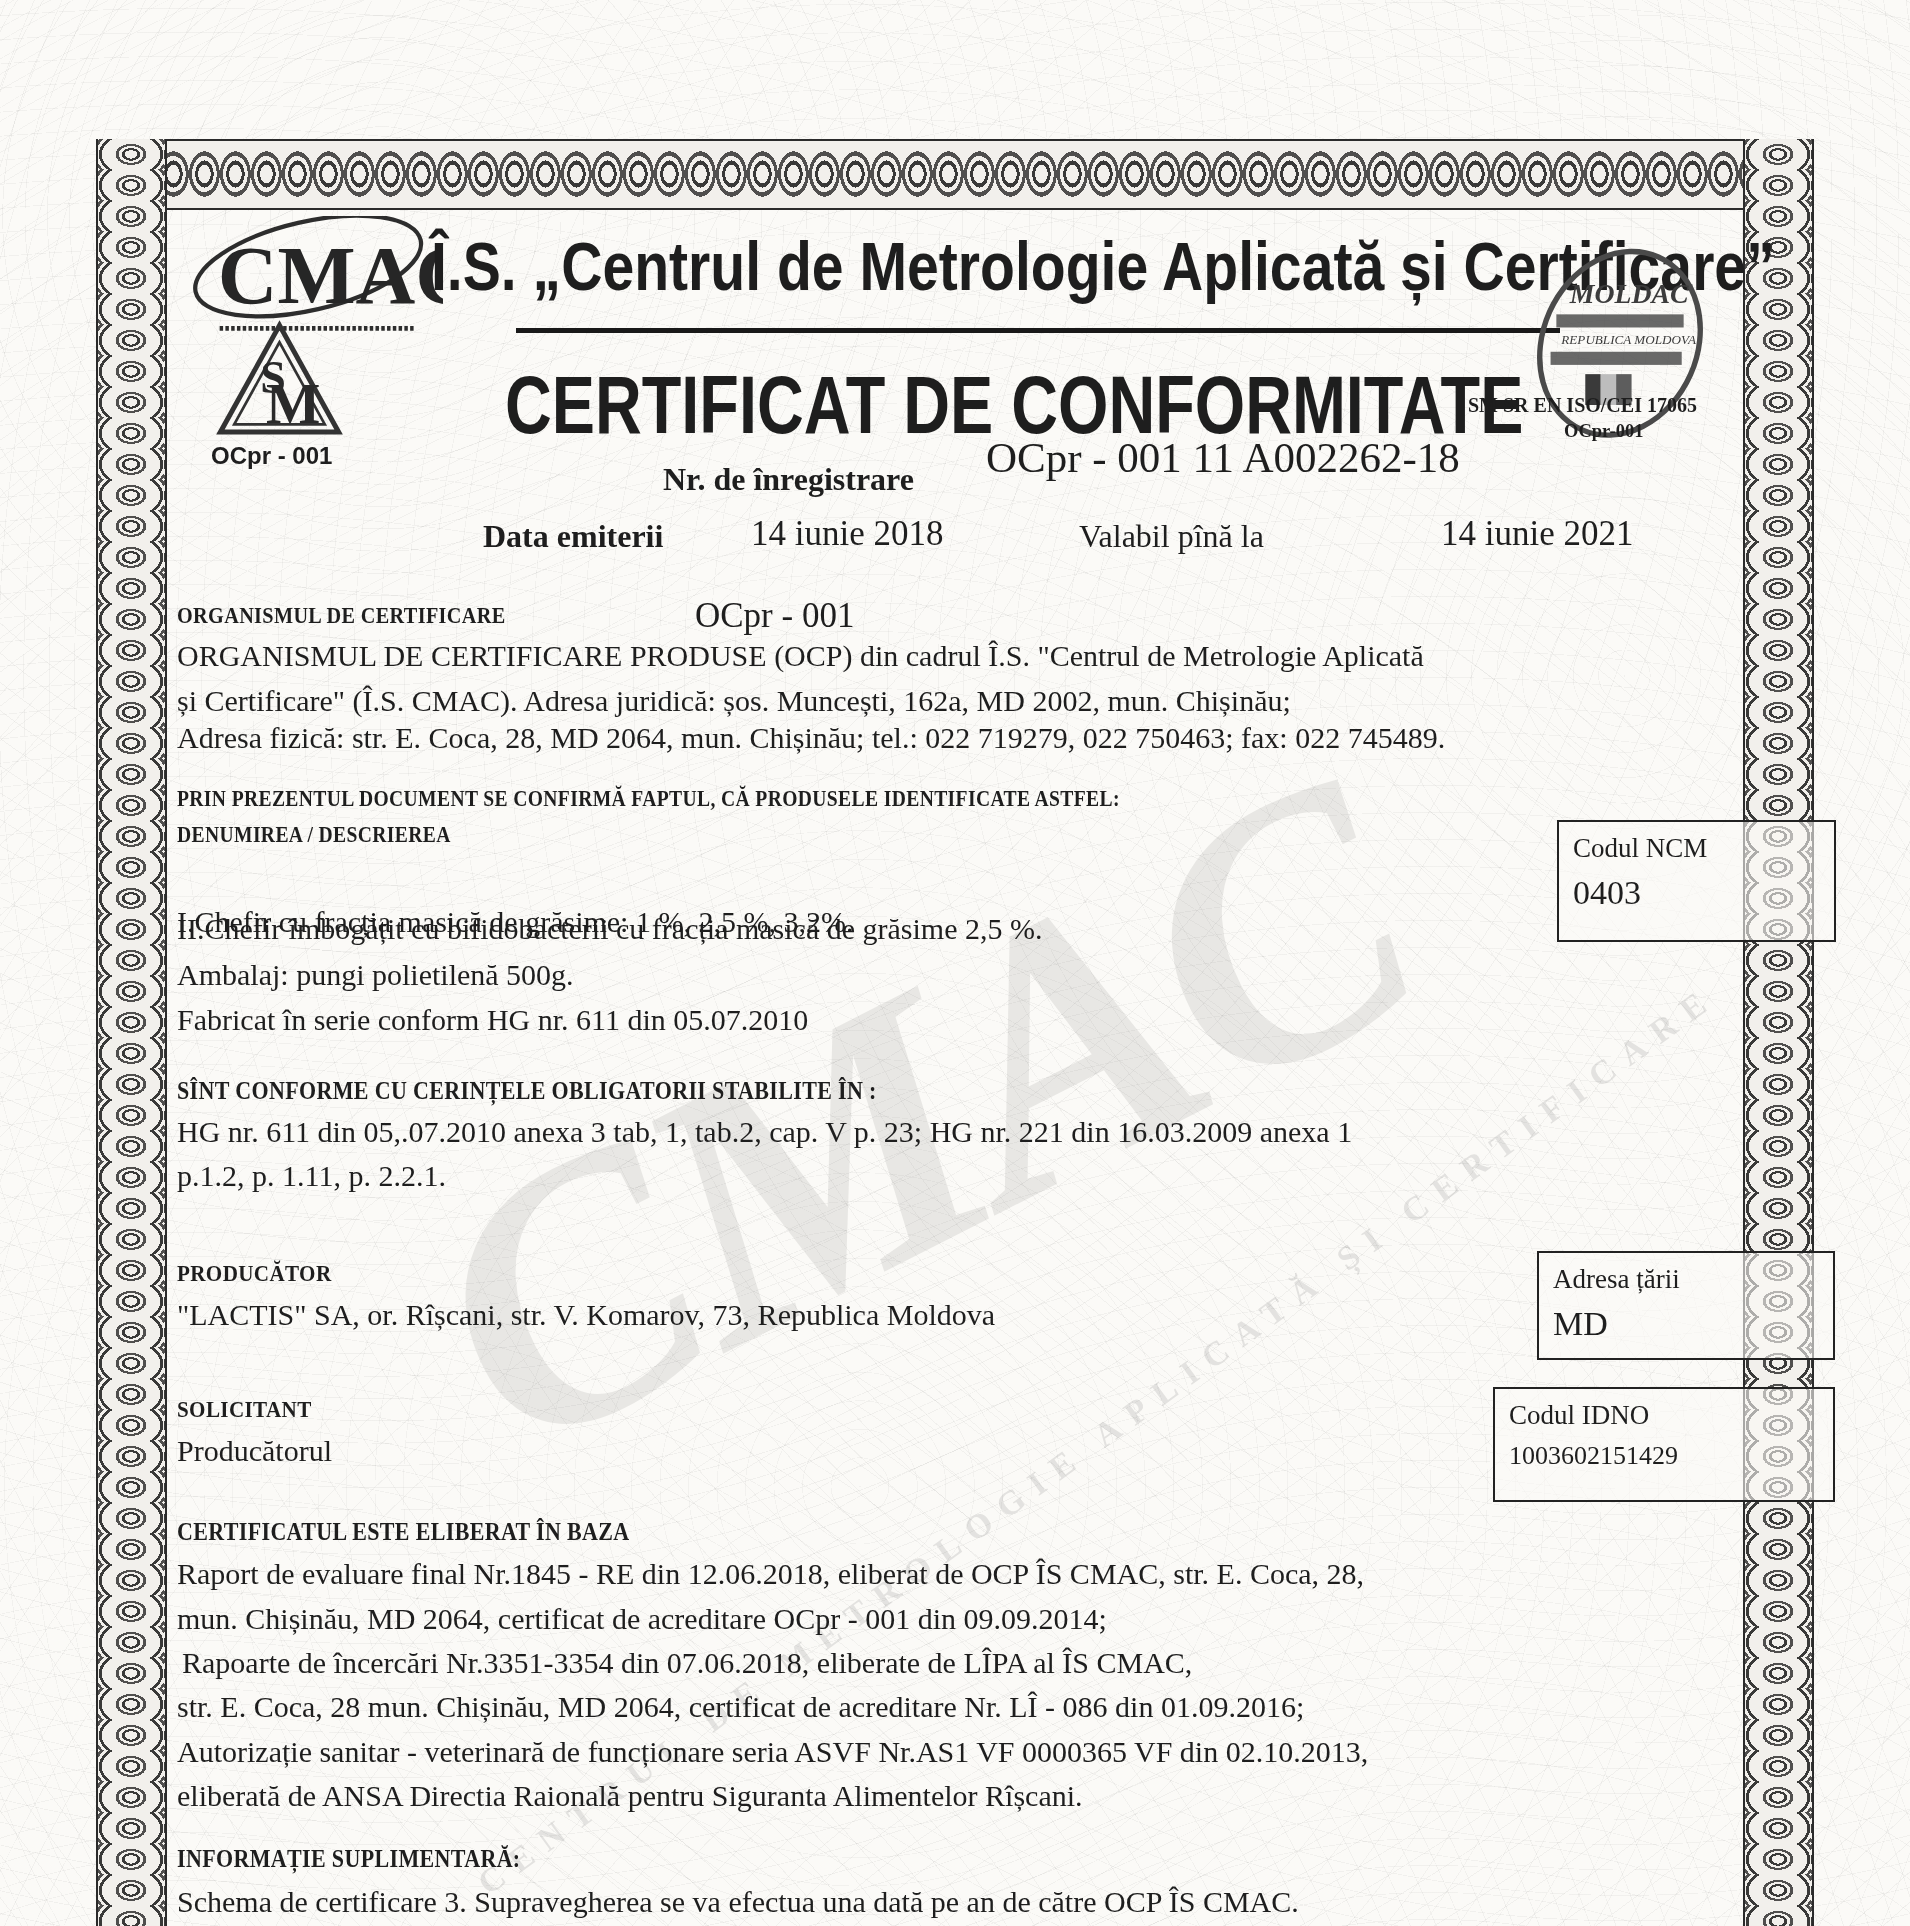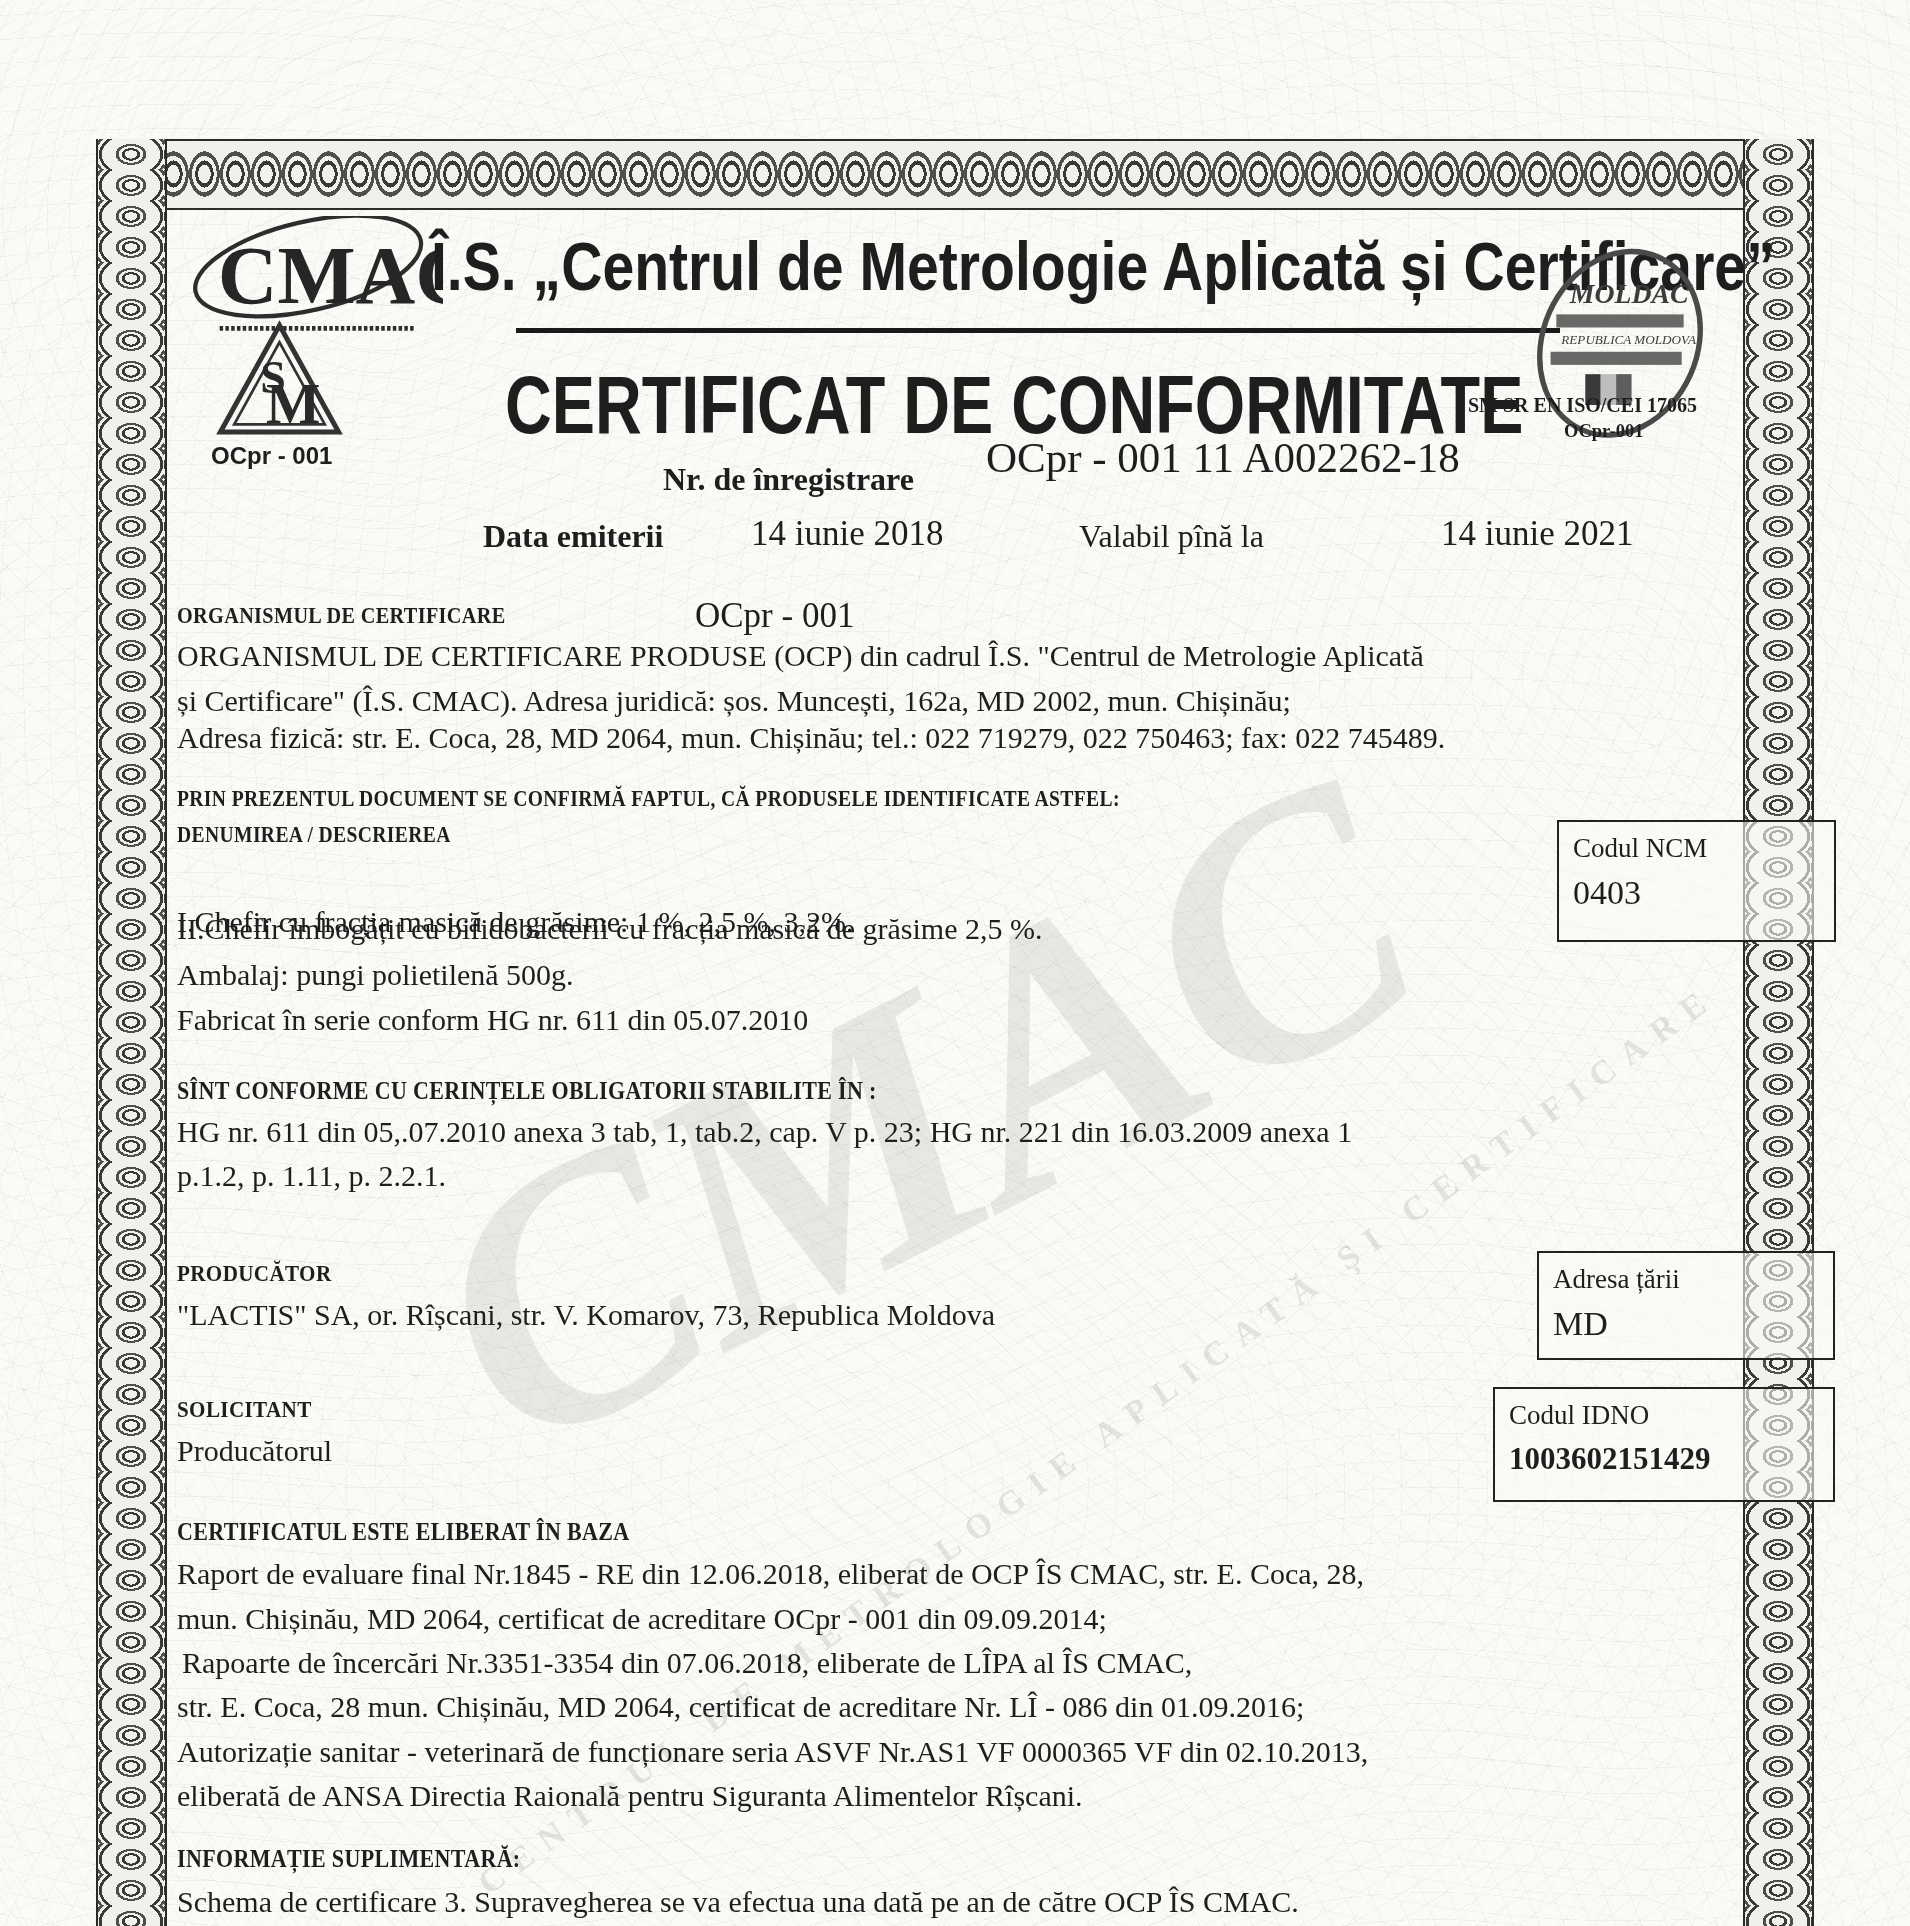--- a/index.html
+++ b/index.html
@@ -118,21 +118,21 @@
   <div class="abs body-line" style="left:177px;top:1300px;">"LACTIS" SA, or. Rîșcani, str. V. Komarov, 73, Republica Moldova</div>
   <div class="code-box" style="left:1529px;top:1251px;width:266px;height:83px;">
     <div class="lbl">Adresa țării</div>
     <div class="val">MD</div>
   </div>
 
   <div class="abs sec-label" style="left:177px;top:1396px;font-size:24px;">SOLICITANT</div>
   <div class="abs body-line" style="left:177px;top:1436px;">Producătorul</div>
   <div class="code-box" style="left:1485px;top:1387px;width:310px;height:89px;">
     <div class="lbl">Codul IDNO</div>
-    <div class="val" style="font-size:31px;font-weight:bold;">1003602151429</div>
+    <div class="val" style="font-size:26px;">1003602151429</div>
   </div>
 
   <div class="abs sec-label" style="left:177px;top:1518px;font-size:25px;">CERTIFICATUL ESTE ELIBERAT ÎN BAZA</div>
   <div class="abs body-line" style="left:177px;top:1559px;">Raport de evaluare final Nr.1845 - RE din 12.06.2018, eliberat de OCP ÎS CMAC,  str. E. Coca, 28,</div>
   <div class="abs body-line" style="left:177px;top:1604px;">mun. Chișinău, MD 2064, certificat de acreditare OCpr - 001 din 09.09.2014;</div>
   <div class="abs body-line" style="left:182px;top:1648px;">Rapoarte  de încercări Nr.3351-3354 din 07.06.2018, eliberate de  LÎPA  al ÎS CMAC,</div>
   <div class="abs body-line" style="left:177px;top:1692px;">str. E. Coca, 28  mun. Chișinău, MD 2064, certificat de acreditare Nr. LÎ - 086  din 01.09.2016;</div>
   <div class="abs body-line" style="left:177px;top:1737px;">Autorizație sanitar - veterinară de funcționare seria ASVF Nr.AS1 VF 0000365 VF  din 02.10.2013,</div>
   <div class="abs body-line" style="left:177px;top:1781px;">eliberată de ANSA  Directia Raională  pentru Siguranta Alimentelor Rîșcani.</div>
 

